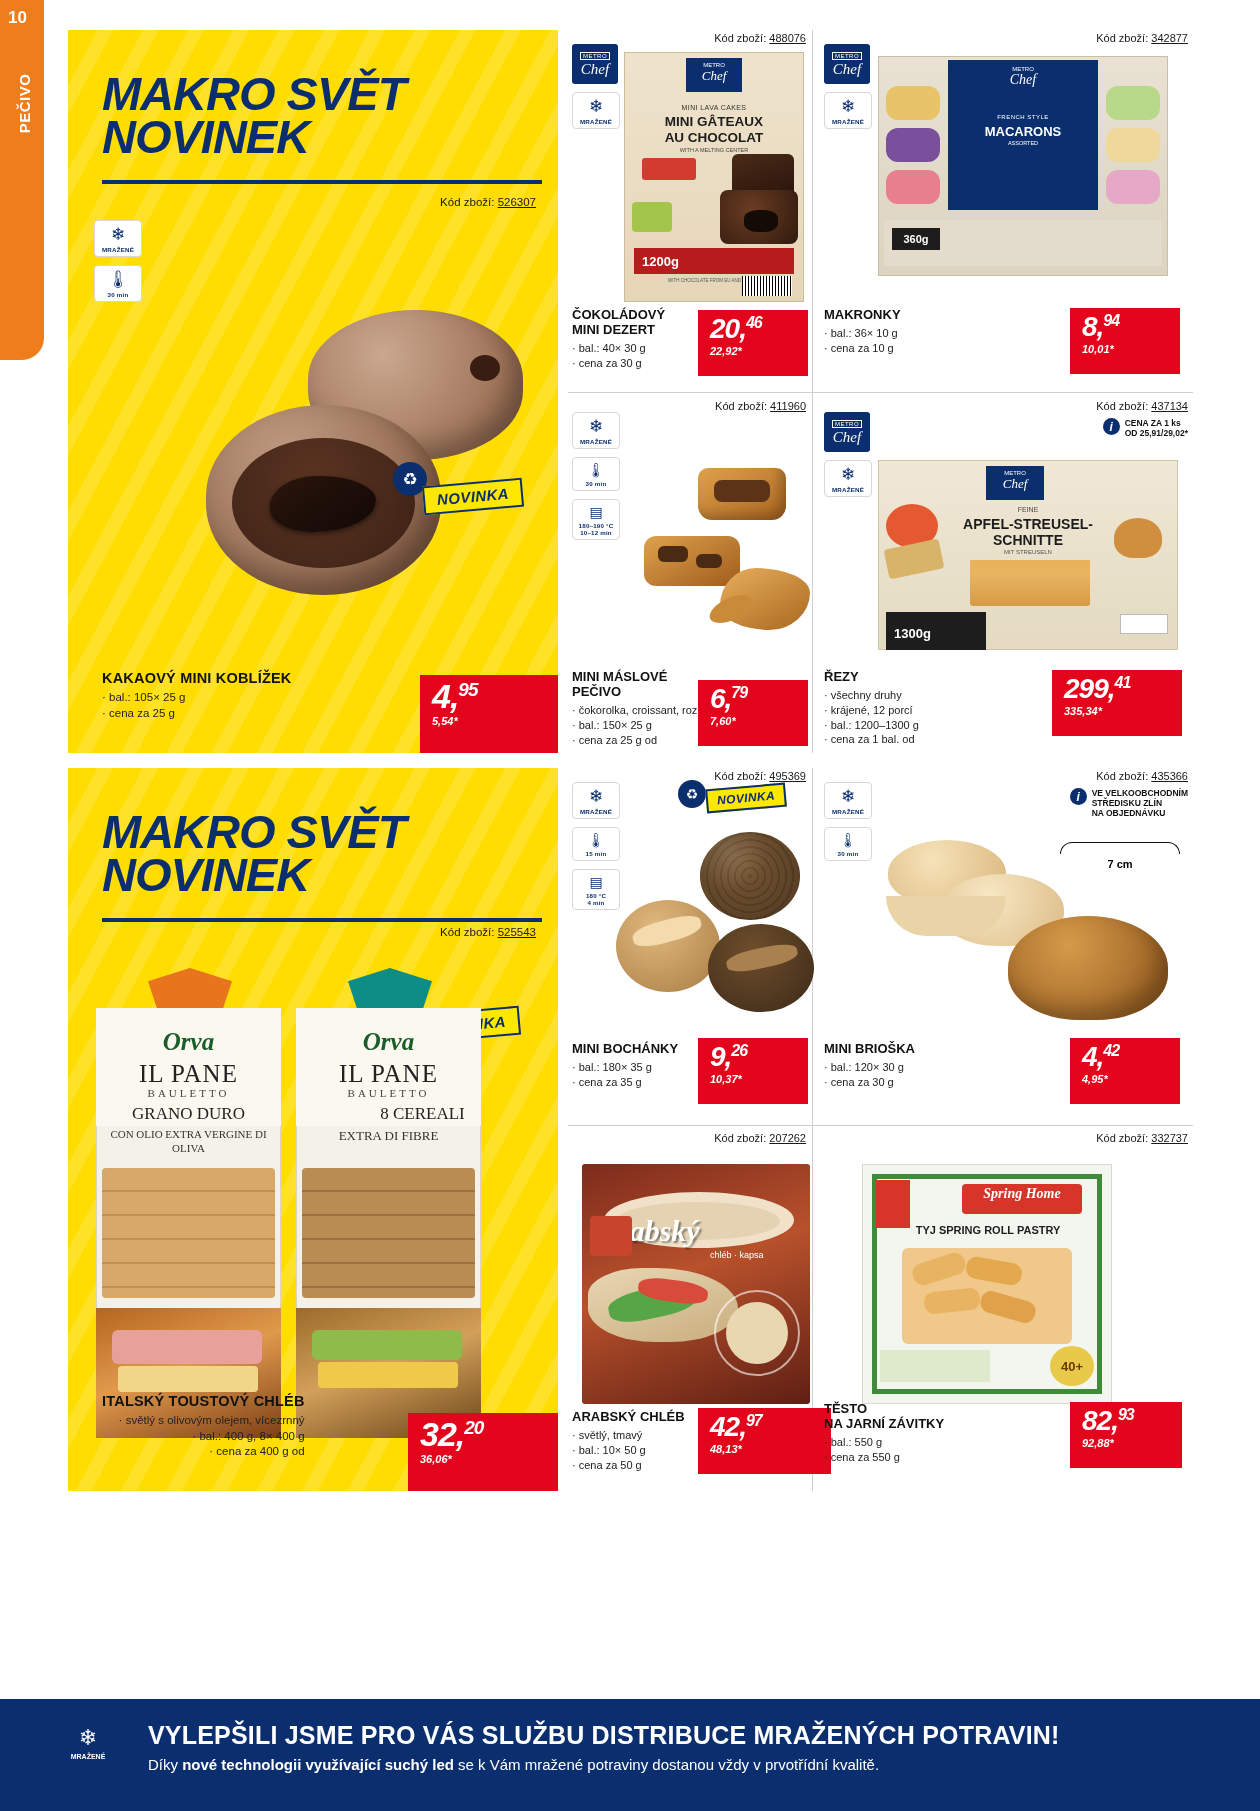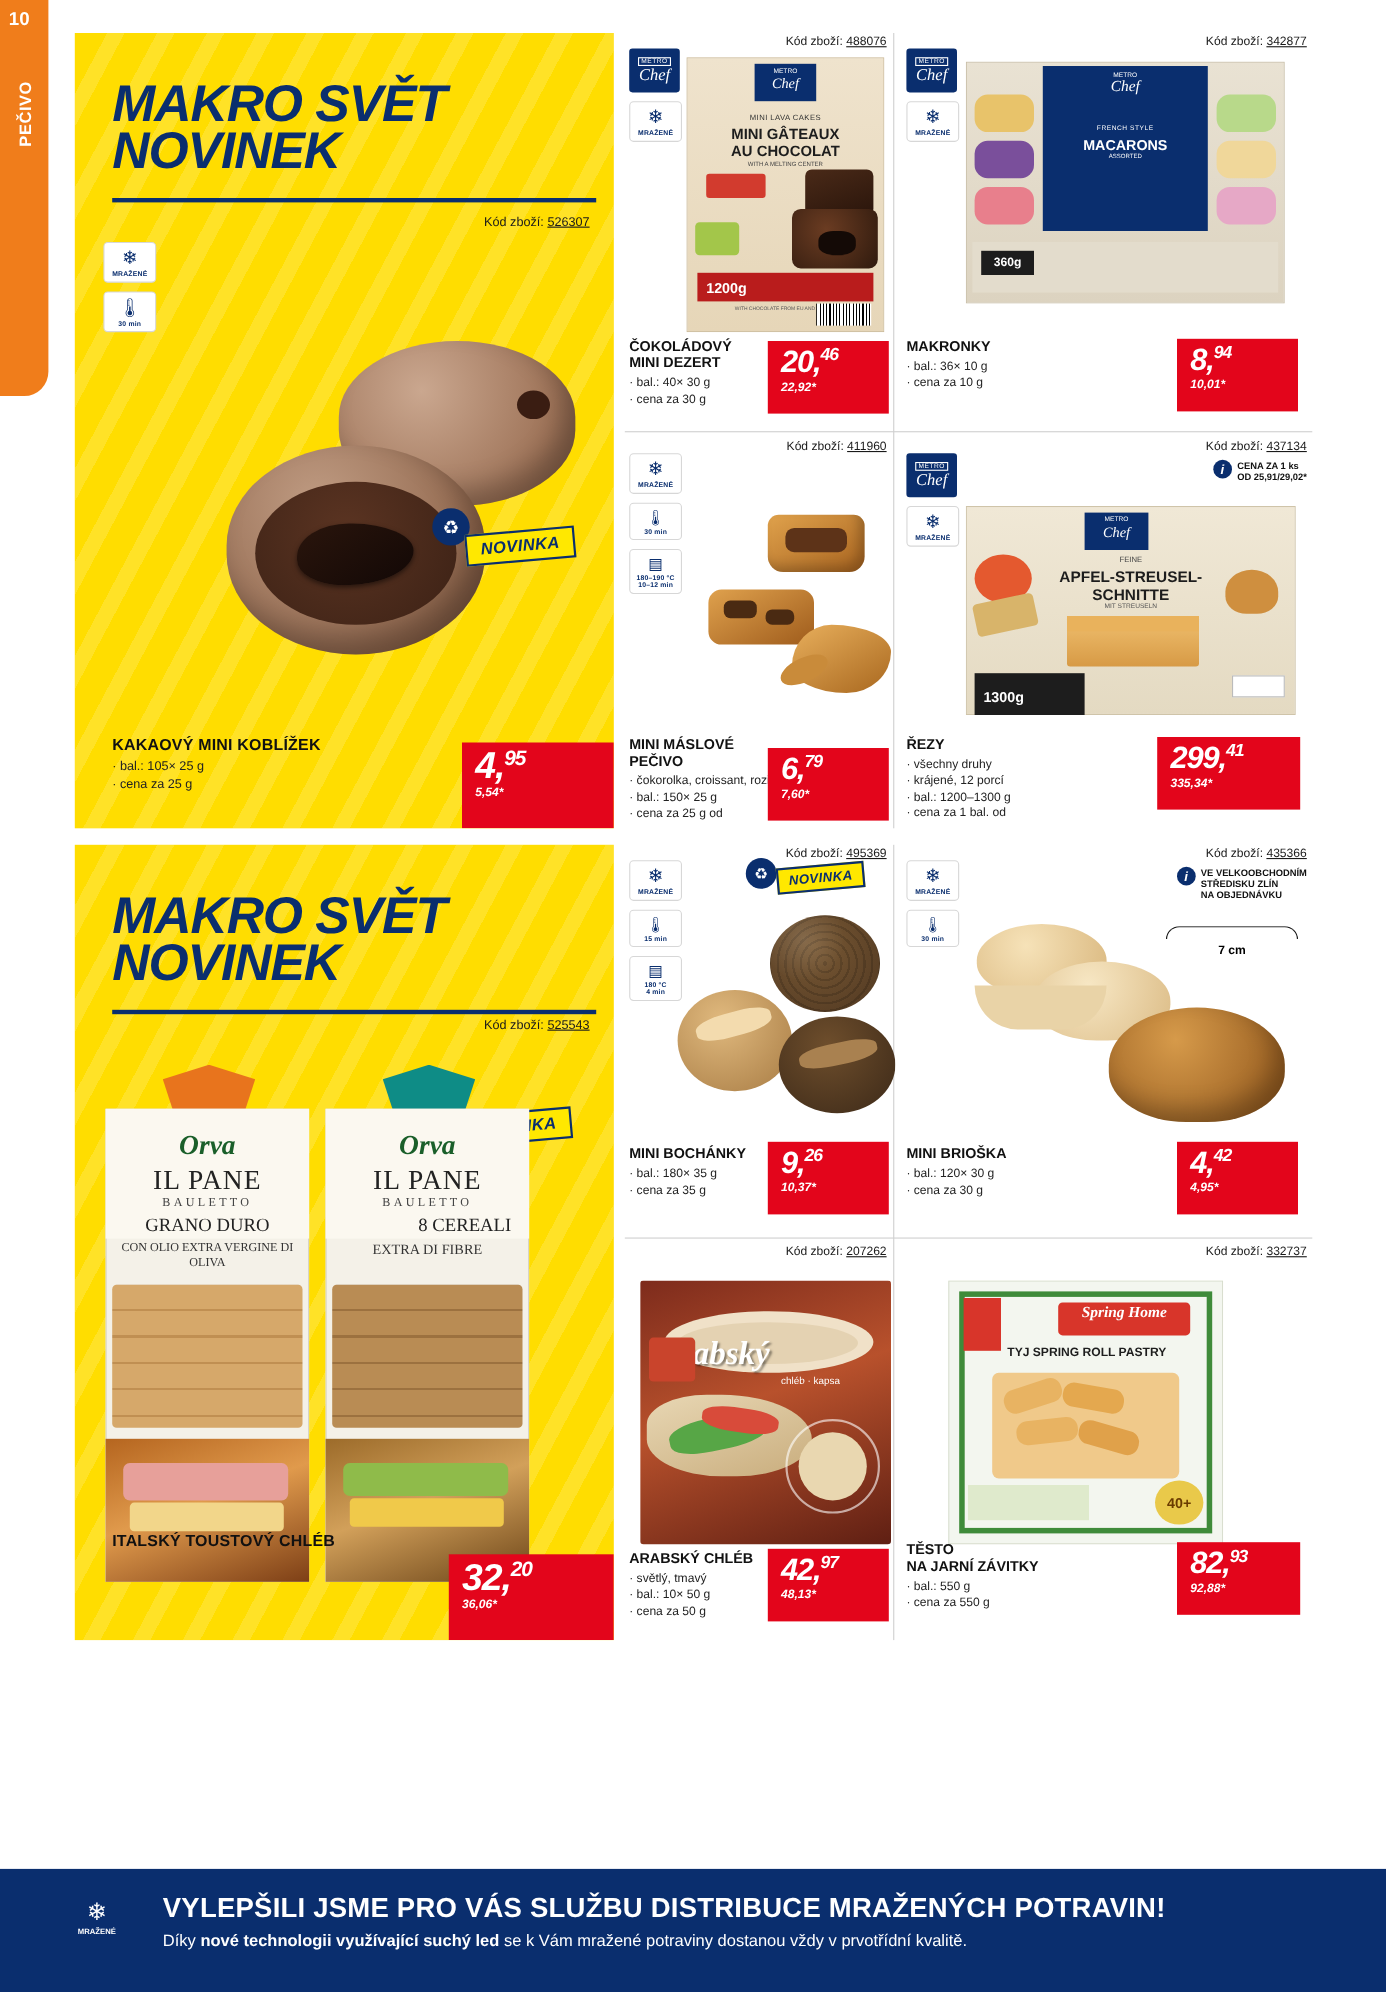--- a/index.html
+++ b/index.html
@@ -243,20 +243,25 @@
       <div style="position:absolute;left:0;top:136px;width:217px;text-align:center;font-family:'Liberation Serif',serif;font-size:17px;color:#222;padding-left:36px;">8 CEREALI</div>
       <div style="position:absolute;left:8px;top:160px;width:169px;text-align:center;font-family:'Liberation Serif',serif;font-size:13px;color:#333;line-height:1.25;">EXTRA DI FIBRE</div>
       <div style="position:absolute;left:6px;top:200px;width:173px;height:130px;background:repeating-linear-gradient(#b98c54 0 22px,#9c713f 22px 24px);border-radius:4px;"></div>
       <div style="position:absolute;left:0;top:340px;width:185px;height:130px;background:linear-gradient(160deg,#9c6b2a,#d2a05a 45%,#6b4418);"></div>
       <div style="position:absolute;left:16px;top:362px;width:150px;height:30px;background:#8fbb4a;border-radius:6px;"></div>
       <div style="position:absolute;left:22px;top:394px;width:140px;height:26px;background:#f0c94a;border-radius:4px;"></div>
     </div>
 
     <div class="hero-info" style="top:625px;text-align:right;">
       <div class="pname">ITALSKÝ TOUSTOVÝ CHLÉB</div>
+      <ul>
+        <li>světlý s olivovým olejem, vícezrnný</li>
+        <li>bal.: 400 g, 8× 400 g</li>
+        <li>cena za 400 g od</li>
+      </ul>
     </div>
 
     <div class="price" style="right:0px; top:645px; width:150px; height:78px;">
       <div class="main"><span>32,</span><span class="dec">20</span></div>
       <div class="old">36,06*</div>
     </div>
   </div>
 
   <div class="divider" style="left:568px; top:392px; width:625px; height:1px;"></div>
   <div class="divider" style="left:568px; top:1125px; width:625px; height:1px;"></div>
@@ -552,21 +557,21 @@
       <div style="position:absolute;left:8px;top:52px;width:42px;height:40px;background:#c9442c;border-radius:4px;"></div>
     </div>
     <div style="position:absolute;left:4px;top:280px;">
       <div class="pname">ARABSKÝ CHLÉB</div>
       <ul>
         <li>světlý, tmavý</li>
         <li>bal.: 10× 50 g</li>
         <li>cena za 50 g</li>
       </ul>
     </div>
-    <div class="price small" style="left:130px; top:278px; width:110px; height:66px;">
+    <div class="price small" style="left:130px; top:278px; width:133px; height:66px;">
       <div class="main"><span>42,</span><span class="dec">97</span></div>
       <div class="old">48,13*</div>
     </div>
   </div>
 
   <div class="cell" style="left:820px; top:1130px; width:374px; height:360px;">
     <div class="code">
       <span>Kód zboží:</span>
       <u>332737</u>
     </div>

